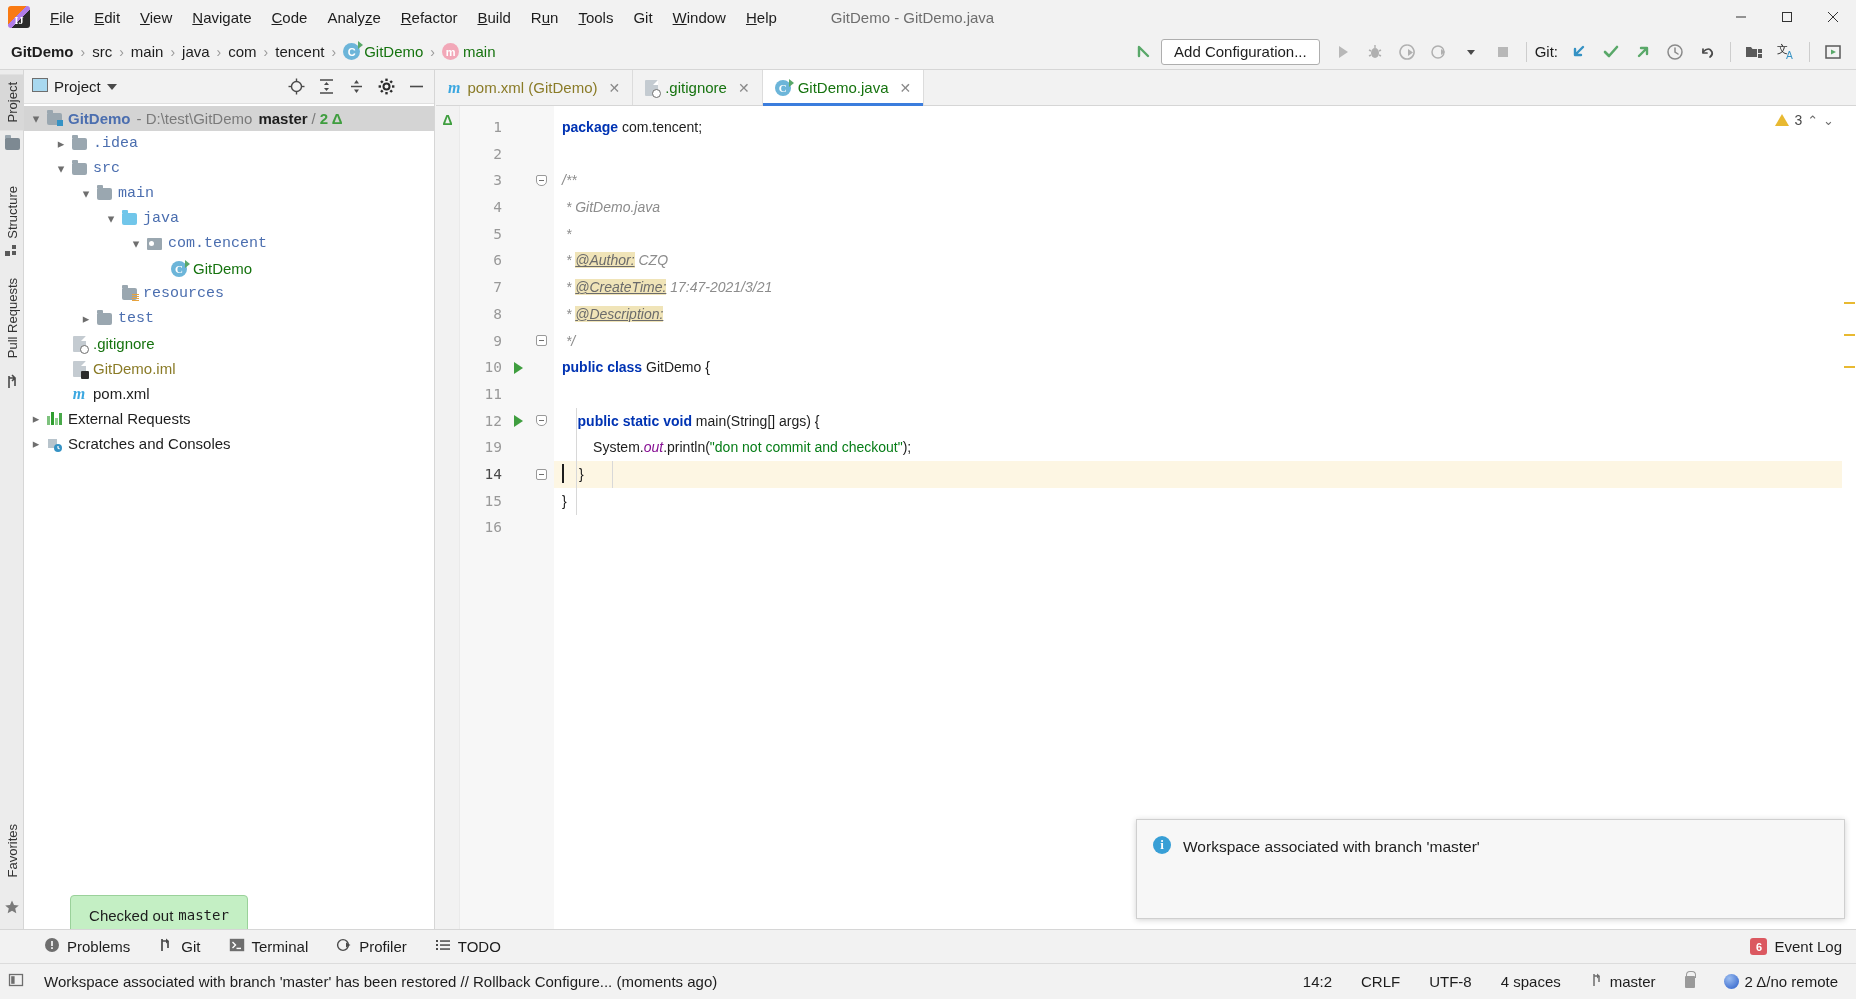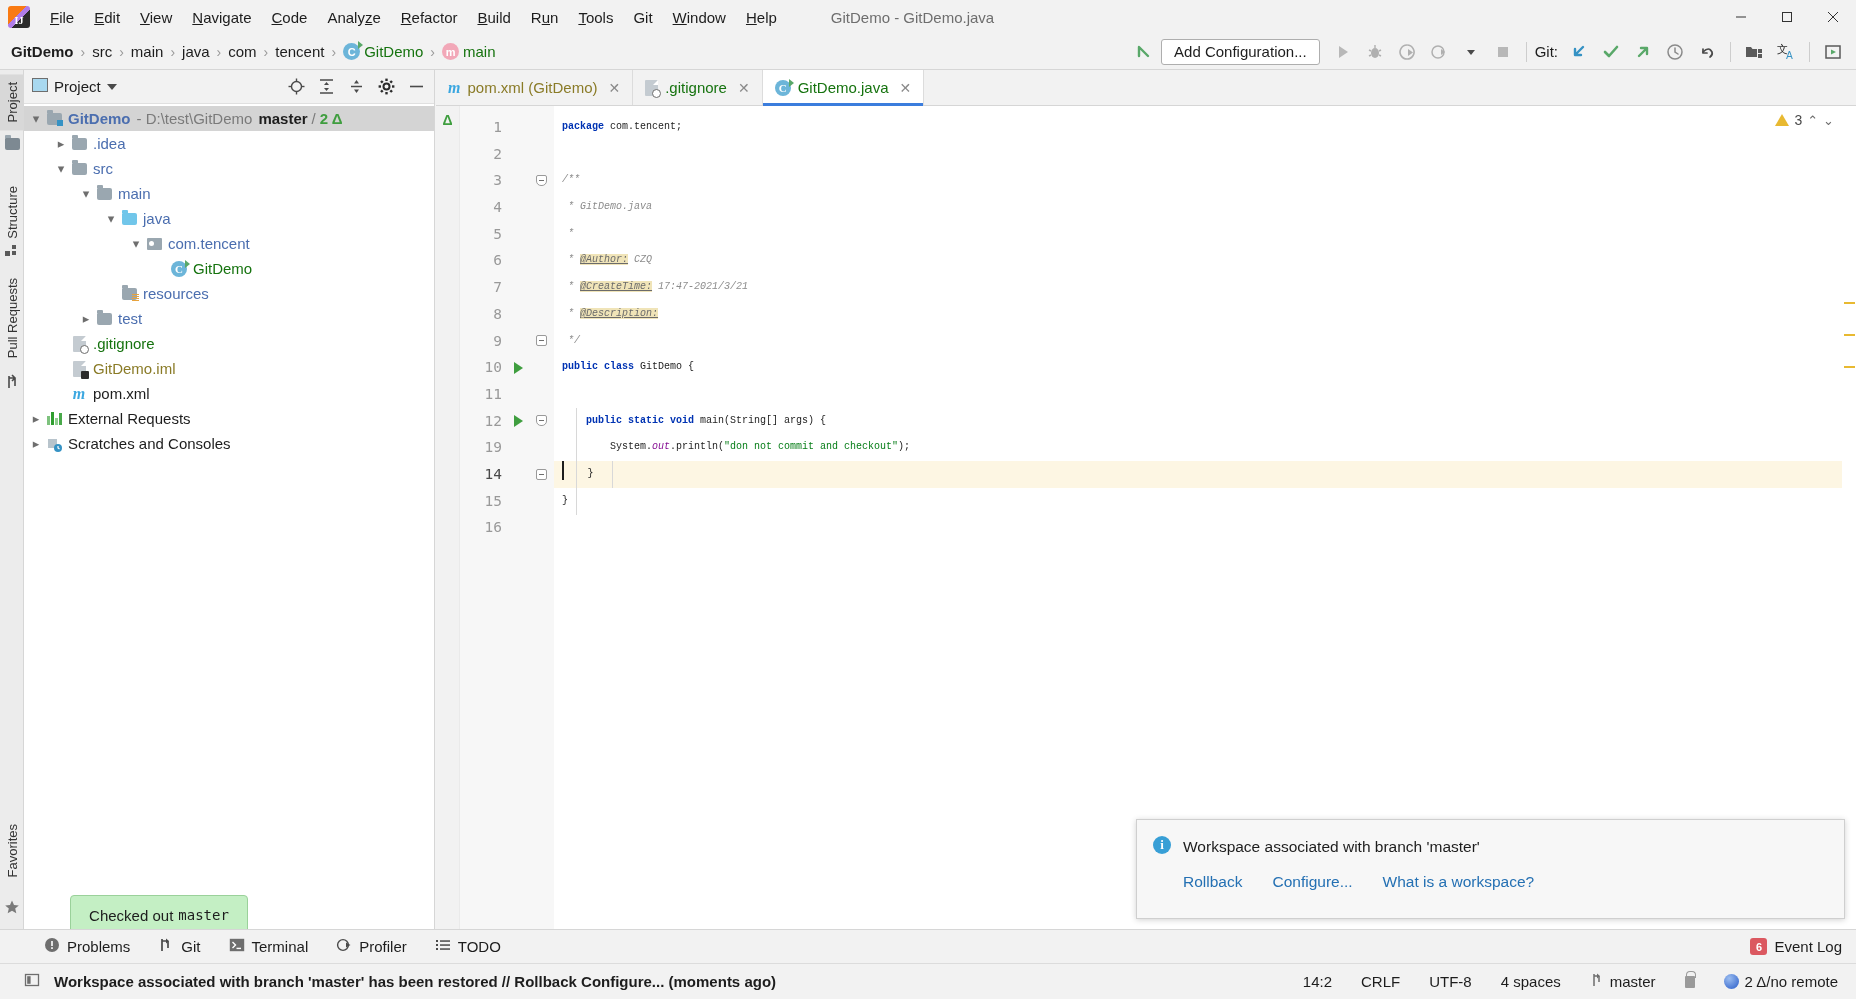--- a/index.html
+++ b/index.html
@@ -91,21 +91,21 @@
   .proj-title { font-size:15px; }
   .caret { width:0;height:0;border-left:5px solid transparent;border-right:5px solid transparent;border-top:6px solid #4a4a4a; }
   .proj-actions { margin-left:auto; display:flex; align-items:center; gap:2px; padding-right:4px; }
   .pa { width:28px;height:26px;display:flex;align-items:center;justify-content:center;color:#5a5a5a; }
 
   .tree { padding-top: 2px; font-size: 15px; overflow: hidden; }
   .row { height: 25px; display: flex; align-items: center; white-space: nowrap; padding-left: 4px; }
   .row.selected { background: #d4d4d4; }
   .arrow { width: 16px; display:flex;align-items:center;justify-content:center;color:#6e6e6e;font-size:11px; flex:0 0 16px;}
   .ico { width: 20px; display:flex;align-items:center;justify-content:center; flex:0 0 20px; margin-right:4px;}
-  .lbl-blue { color:#4b6eaf; }
+  .lbl-blue { color:#4b6eaf;font-family:Liberation Mono, monospace; }
   .lbl-dark { color:#1d1d1d; }
   .lbl-green { color:#16730f; }
   .lbl-olive { color:#8a7b27; }
   .proj-name { color:#4b6eaf; font-weight:bold; }
   .proj-path { color:#7a7a7a; margin-left:6px; }
   .proj-branch { color:#1d1d1d; font-weight:bold; margin-left:6px; }
   .proj-slash { color:#7a7a7a; margin-left:4px;}
   .proj-delta { color:#3f9e3f; margin-left:4px; font-weight:bold;}
 
   
@@ -157,21 +157,21 @@
   .foldcol { width:26px; background:#f7f7f7; padding-top:8px; position:relative; }
   .fold { height:26.7px; display:flex;align-items:center;justify-content:center; }
   .fold-box { width:11px;height:11px;border:1px solid #9a9a9a; border-radius:2px; background:#fff; position:relative; }
   .fold-box::after { content:""; position:absolute; left:2px; top:4px; width:5px;height:1px;background:#6e6e6e; }
   .fold-box.down { border-radius:2px 2px 5px 5px; }
   .runcol { width:20px; background:#f7f7f7; padding-top:8px;}
   .runmark { height:26.7px; display:flex;align-items:center;justify-content:center; }
   .tri { width:0;height:0;border-left:9px solid #3f9e3f;border-top:6px solid transparent;border-bottom:6px solid transparent; }
 
   .code {
-    flex:1; padding-top:8px; font-family:Liberation Mono, monospace; font-size:10px;
+    flex:1; padding-top:8px; font-family:Liberation Sans, sans-serif; font-size:14px;
     position:relative; white-space:pre;
   }
   .cline { height:26.7px; line-height:26.7px; padding-left:8px; }
   .cline.hl { background:#fdf6e3; }
   .kw { color:#0033b3; font-weight:bold; }
   .str { color:#067d17; }
   .cmt { color:#8c8c8c; font-style:italic; }
   .tag { color:#6b6b6b; font-style:italic; background:#f0e4b8; text-decoration:underline; }
   .fld { color:#871094; font-style:italic; }
   .plain { color:#1d1d1d; }
@@ -224,21 +224,21 @@
   .btab { display:flex; align-items:center; gap:7px; padding:4px 14px; font-size:15px; color:#1d1d1d; }
   .eventlog { margin-left:auto; display:flex; align-items:center; gap:7px; padding-right:14px; font-size:15px; }
   .redbadge { width:17px;height:17px;border-radius:3px;background:#db5860;color:#fff;font-size:11px;
               display:flex;align-items:center;justify-content:center;font-weight:bold; }
 
   
   .statusbar {
     position:absolute; left:0; top:963px; width:1856px; height:36px;
     background:#f2f2f2; border-top:1px solid #dcdcdc; display:flex; align-items:center; font-size:15px;
   }
-  .sb-left { display:flex; align-items:center; gap:14px; padding-left:24px;font-weight:bold; }
+  .sb-left { display:flex; align-items:center; gap:20px; padding-left:8px; }
   .sb-msg { color:#1d1d1d; }
   .sb-right { margin-left:auto; display:flex; align-items:center; gap:29px; padding-right:18px; }
   .sb-item { color:#1d1d1d; display:flex; align-items:center; gap:6px; }
   .blue-ball { width:15px;height:15px;border-radius:50%;
       background:radial-gradient(circle at 35% 30%, #9bbdf0, #4a78d4 70%); }
   .lock { width:10px;height:12px;background:#9a9a9a;position:relative;border-radius:1px; }
   .lock::before { content:""; position:absolute; left:1px; top:-5px; width:8px;height:6px;border:1.5px solid #9a9a9a;border-bottom:none;border-radius:4px 4px 0 0; }
 </style>
 </head>
 <body>
@@ -741,25 +741,20 @@
     </div>
   </div>
 
   <div class="balloon">
     <div class="top">
       <span class="info-ico">i</span>
       <div>
         <div class="msg">Workspace associated with branch 'master'</div>
       </div>
     </div>
-    <div class="links">
-      <span class="lnk">Rollback</span>
-      <span class="lnk">Configure...</span>
-      <span class="lnk">What is a workspace?</span>
-    </div>
   </div>
 
   <div class="tooltip">
     <span>Checked out </span>
       <span class="mono">master</span>
   </div>
 
   <div class="bottombar">
     <div class="btab">
       <span>

